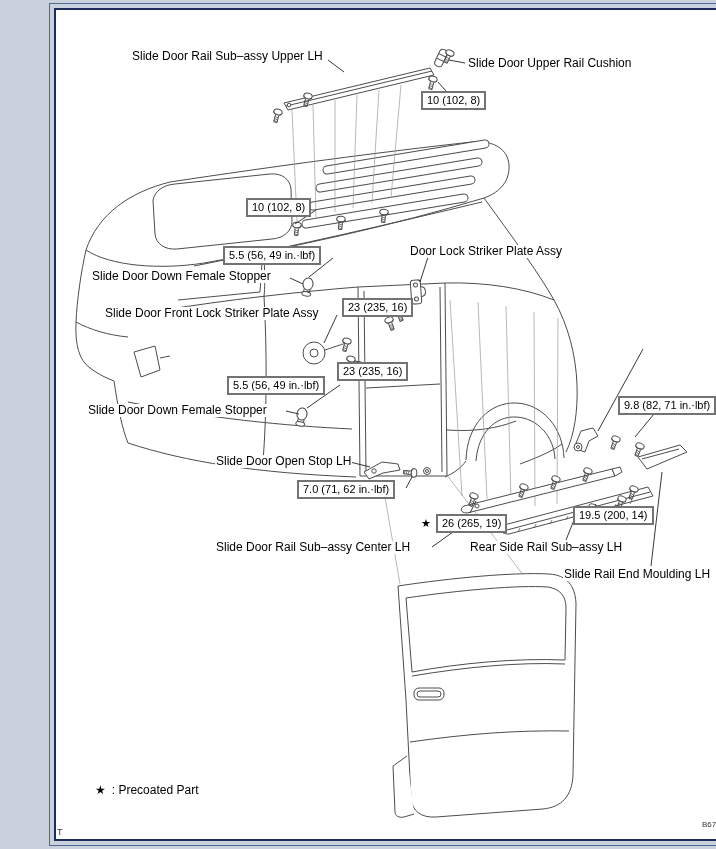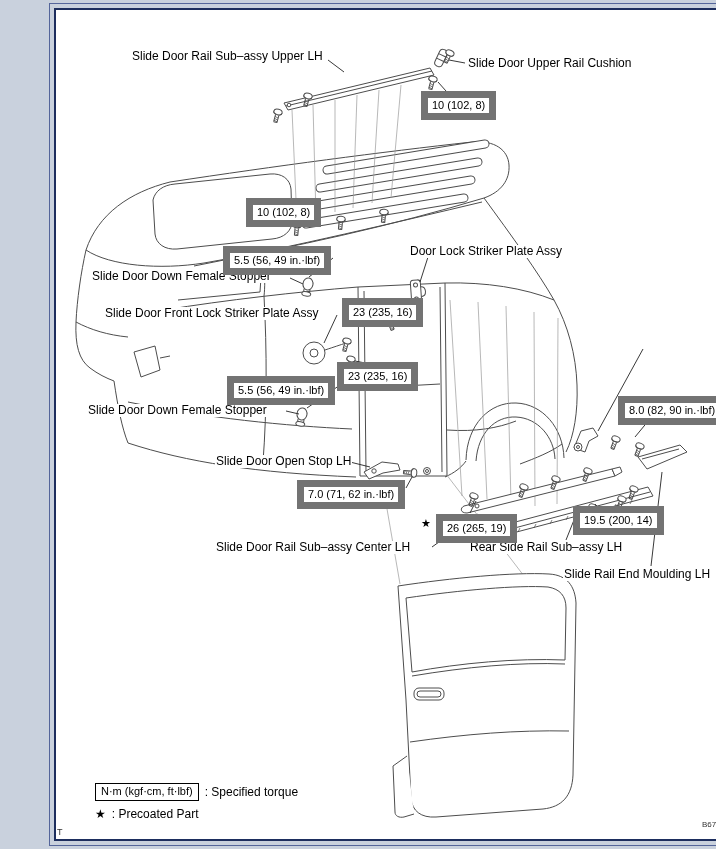--- a/index.html
+++ b/index.html
@@ -4,21 +4,21 @@
 <style>
   * { margin:0; padding:0; box-sizing:border-box; }
   html,body { width:716px; height:849px; }
   body { font-family:"Liberation Sans", sans-serif; background:#c9d1dd; overflow:hidden; }
   .page { position:relative; width:716px; height:849px; background:#c9d1dd;margin-left:46px; }
   .outerline { position:absolute; left:3px; top:3px; right:3px; bottom:3px; border:1px solid #54659a; pointer-events:none; }
   .panel { position:absolute; left:8px; top:8px; right:8px; bottom:8px; background:#fff; border:2px solid #1d2e5e; }
   svg.canvas { position:absolute; left:0; top:0; width:716px; height:849px; }
   .lbl { position:absolute; white-space:nowrap; font-size:12px; line-height:13px; color:#000; background:#fff; padding:0 1px; }
   .lbl2 { position:absolute; color:#000; font-size:12px; line-height:15px; background:#fff; padding:0 1px; }
-  .tqbox { position:absolute; white-space:nowrap; font-size:11px; line-height:14px; color:#000; border:7px solid #737373; background:#fff; padding:0 4px 1px 4px; }
+  .tqbox { position:absolute; white-space:nowrap; font-size:11px; line-height:14px; color:#000; border:2px solid #737373; background:#fff; padding:0 4px 1px 4px; }
   .star { position:absolute; font-size:11px; color:#000; background:#fff; }
   .legend { position:absolute; left:49px; top:783px; font-size:12px; color:#000; }
   .legend-row { margin-bottom:6px; display:flex; align-items:center; gap:6px; }
   .legend-box { display:inline-block; border:1px solid #000; padding:0 5px 1px 5px; font-size:11px; line-height:15px; background:#fff; }
   .legend-star { font-size:12px; }
   .code { position:absolute; font-size:8px; color:#333;text-align:center; }
   .corner { position:absolute; font-size:9px; color:#333; }
 </style>
 </head>
 <body>
@@ -203,31 +203,27 @@
   <div class="lbl" style="left:169px; top:541px;">Slide Door Rail Sub–assy Center LH</div>
   <div class="lbl" style="left:423px; top:541px;">Rear Side Rail Sub–assy LH</div>
   <div class="lbl" style="left:517px; top:568px;">Slide Rail End Moulding LH</div>
 
   <div class="tqbox" style="left:375px; top:91px;">10 (102, 8)</div>
   <div class="tqbox" style="left:200px; top:198px;">10 (102, 8)</div>
   <div class="tqbox" style="left:177px; top:246px;">5.5 (56, 49 in.·lbf)</div>
   <div class="tqbox" style="left:296px; top:298px;">23 (235, 16)</div>
   <div class="tqbox" style="left:291px; top:362px;">23 (235, 16)</div>
   <div class="tqbox" style="left:181px; top:376px;">5.5 (56, 49 in.·lbf)</div>
-  <div class="tqbox" style="left:572px; top:396px;">8.0 (82, 90 in.·lbf)</div>
+  <div class="tqbox" style="left:572px; top:396px;">9.8 (82, 71 in.·lbf)</div>
   <div class="tqbox" style="left:251px; top:480px;">7.0 (71, 62 in.·lbf)</div>
   <span class="star" style="left:375px; top:517px;">★</span>
   <div class="tqbox" style="left:390px; top:514px;">26 (265, 19)</div>
   <div class="tqbox" style="left:527px; top:506px;">19.5 (200, 14)</div>
 
   <div class="legend">
-    <div class="legend-row">
-      <span class="legend-box">N·m (kgf·cm, ft·lbf)</span>
-      <span>: Specified torque</span>
-    </div>
     <div class="legend-row">
       <span class="legend-star">★</span>
       <span>: Precoated Part</span>
     </div>
   </div>
 
   <div class="code" style="left:656px; top:820px;">B67512</div>
   <div class="corner" style="left:11px; top:827px;">T</div>
 </div>
 

